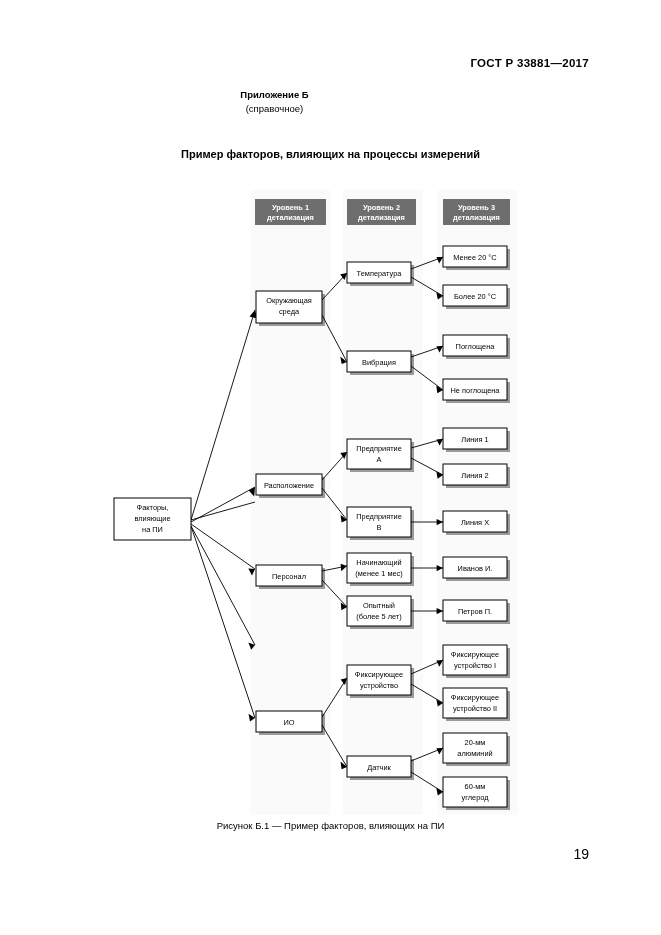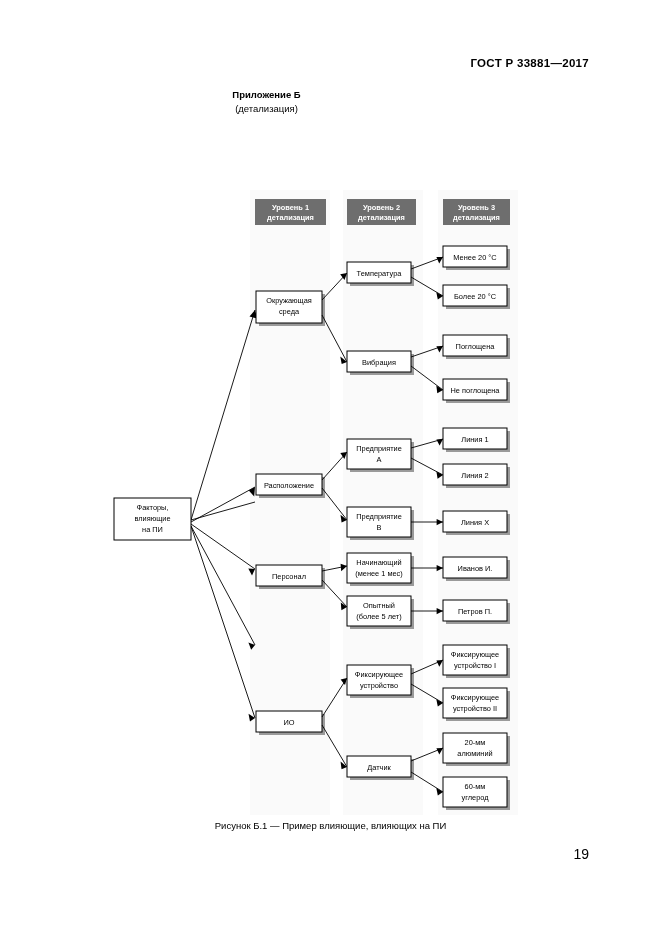--- a/index.html
+++ b/index.html
@@ -25,21 +25,21 @@
     position: absolute;
     right: 72px;
     top: 57px;
     font-size: 11.5px;
     font-weight: bold;
     letter-spacing: 0.3px;
     white-space: nowrap;
   }
   .appendix-block {
     position: absolute;
-    left: 0;
+    left: 8px;
     top: 88px;
     width: 533px;
     text-align: center;
     font-size: 9.5px;
     line-height: 13.5px;
     font-weight: bold;
   }
   .appendix-sub {
     font-weight: normal;
   }
@@ -120,23 +120,24 @@
 </style>
 </head>
 <body>
 
 <div class="page">
 
   <div class="std-header">ГОСТ Р 33881—2017</div>
 
   <div class="appendix-block">
     <div>Приложение Б</div>
-    <div class="appendix-sub">(детализация)</div>
+    <div class="appendix-sub">(справочное)</div>
   </div>
 
+  <div class="section-title">Пример факторов, влияющих на процессы измерений</div>
 
 
   <div class="diagram-wrap">
     <svg class="diagram" width="661" height="625" viewBox="0 0 661 625" xmlns="http://www.w3.org/2000/svg">
 
       <rect class="col-band" x="250" y="0" width="80" height="625"></rect>
       <rect class="col-band" x="343" y="0" width="80" height="625"></rect>
       <rect class="col-band" x="438" y="0" width="80" height="625"></rect>
 
       <g>
@@ -392,17 +393,17 @@
       <g>
         <rect class="node-box" x="114" y="308" width="77" height="42"></rect>
         <text class="node-text" x="152.5" y="320">Факторы,</text>
         <text class="node-text" x="152.5" y="331">влияющие</text>
         <text class="node-text" x="152.5" y="342">на ПИ</text>
       </g>
 
     </svg>
   </div>
 
-  <div class="figure-caption">Рисунок Б.1 — Пример влияющие, влияющих на ПИ</div>
+  <div class="figure-caption">Рисунок Б.1 — Пример факторов, влияющих на ПИ</div>
 
   <div class="page-number">19</div>
 
 </div>
 
 </body></html>

